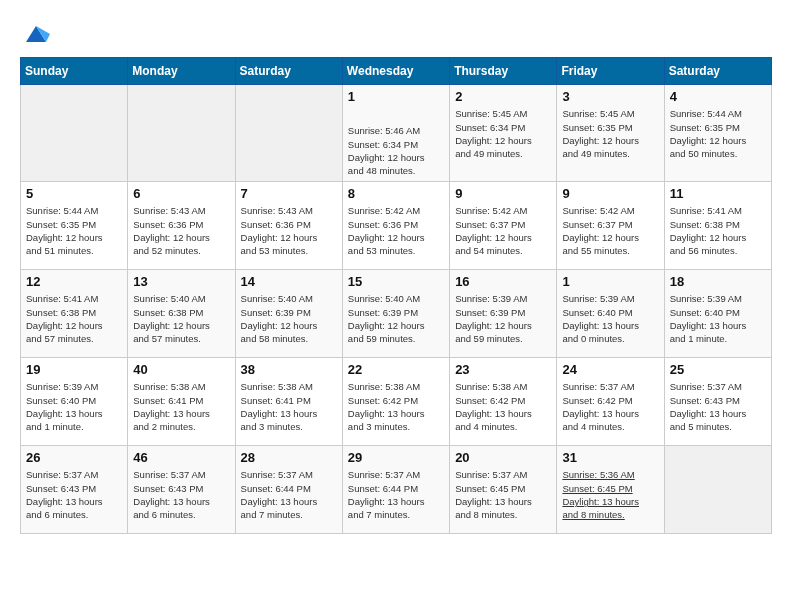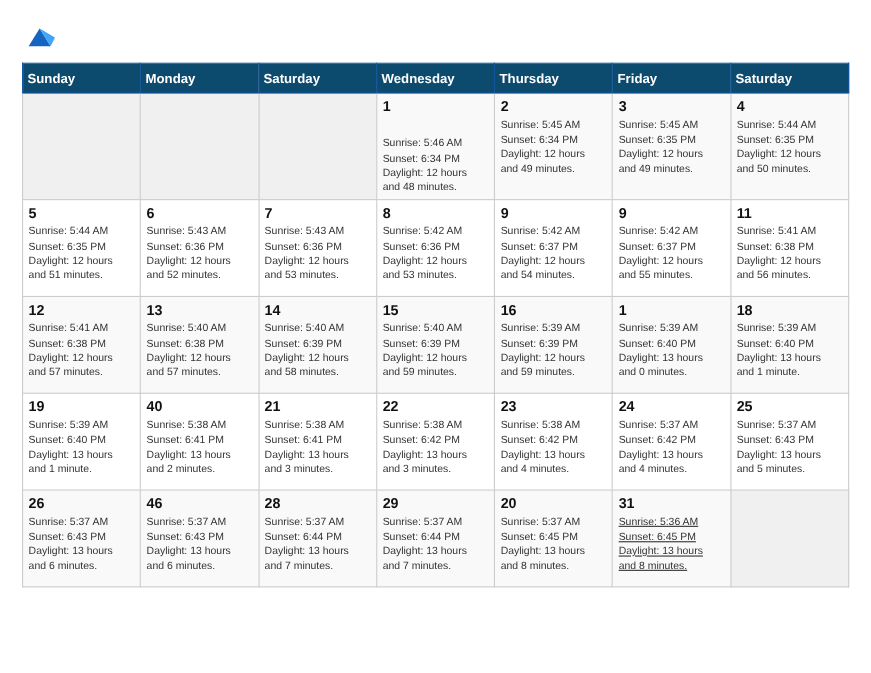--- a/index.html
+++ b/index.html
@@ -31,21 +31,21 @@
     .location {
       font-size: 16px;
       color: #444;
     }
     table {
       width: 100%;
       border-collapse: collapse;
       table-layout: fixed;
     }
     thead tr th {
-      background: #0c4a6e;
+      background: #0369a1;
       color: #fff;
       font-size: 12px;
       font-weight: bold;
       padding: 6px 4px;
       text-align: left;
       border: 1px solid #1255a0;
     }
     tbody tr td {
       border: 1px solid #ccc;
       vertical-align: top;
@@ -254,21 +254,21 @@
 and 1 minute.</div>
         </td>
         <td>
           <div class="day-number">40</div>
           <div class="cell-info" style="white-space: pre-line;">Sunrise: 5:38 AM
 Sunset: 6:41 PM
 Daylight: 13 hours
 and 2 minutes.</div>
         </td>
         <td>
-          <div class="day-number">21</div>
+          <div class="day-number">38</div>
           <div class="cell-info" style="white-space: pre-line;">Sunrise: 5:38 AM
 Sunset: 6:41 PM
 Daylight: 13 hours
 and 3 minutes.</div>
         </td>
         <td>
           <div class="day-number">22</div>
           <div class="cell-info" style="white-space: pre-line;">Sunrise: 5:38 AM
 Sunset: 6:42 PM
 Daylight: 13 hours

